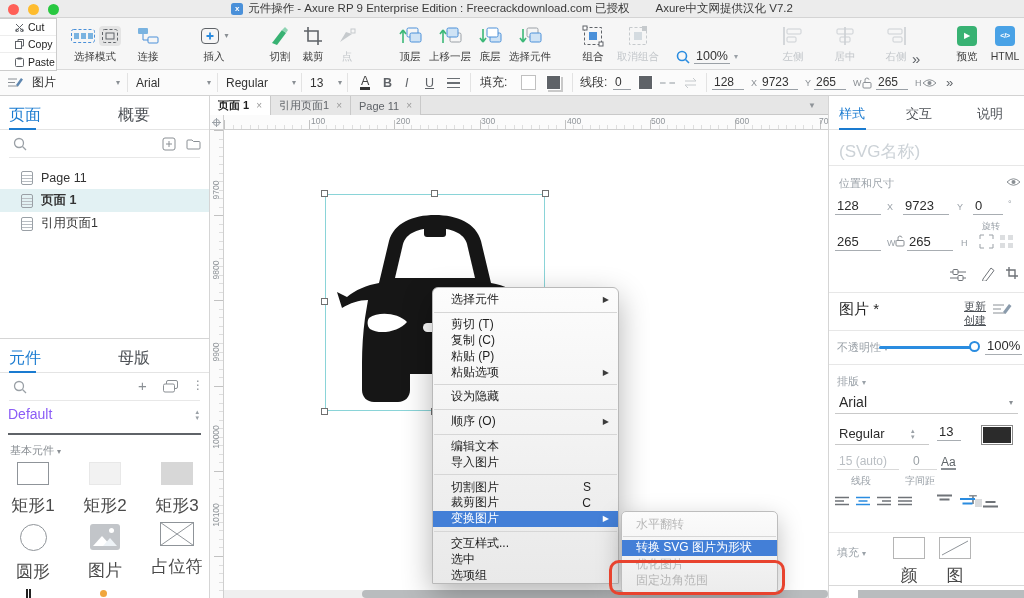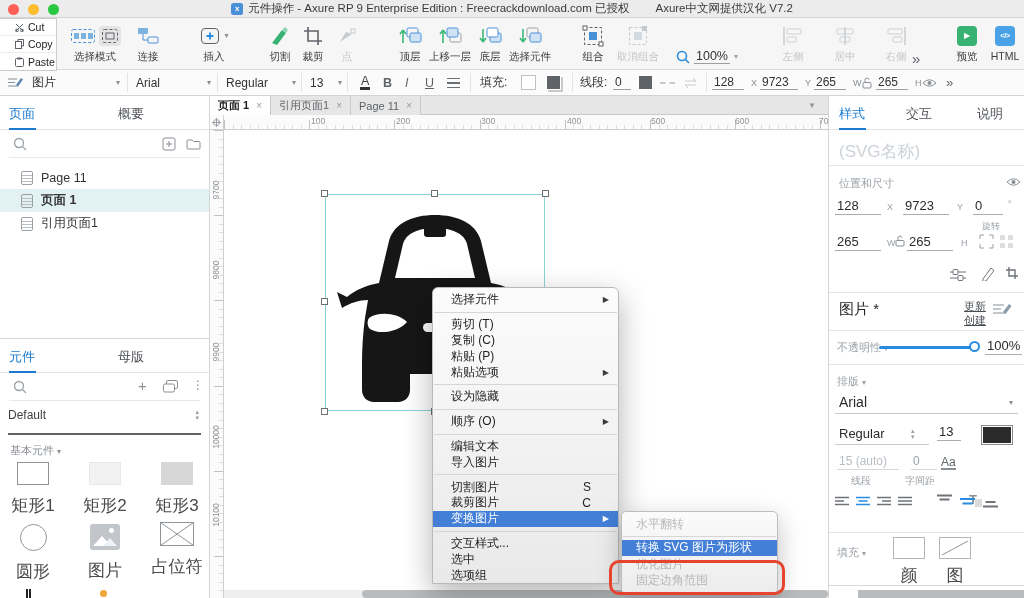--- a/index.html
+++ b/index.html
@@ -47,33 +47,33 @@
 .nf .ax{font-size:9px;color:#8a8f94;margin-left:3px}
 .chev2{font-size:13px;color:#5f6368;letter-spacing:-2px}
 
 
 .mini-menu{position:absolute;left:0;top:18px;width:57px;background:#fff;border:1px solid #cccccc;border-left:none;z-index:30}
 .mm-item{height:17px;display:flex;align-items:center;padding-left:15px;gap:4px;font-size:10.5px;color:#222;border-bottom:1px solid #ededed}
 .mm-item:last-child{border-bottom:none}
 
 
 .left-panel{position:absolute;left:0;top:96px;width:210px;height:502px;background:#fff;border-right:1px solid #d5d5d5;overflow:hidden;z-index:5}
-.ptabs{height:34px;border-bottom:1px solid #e4e4e4;position:relative;font-size:13px}
+.ptabs{height:34px;border-bottom:1px solid #e4e4e4;position:relative;font-size:16px}
 .ptab{position:absolute;top:9px;color:#4d5156}
 .ptab.active{color:#1a7bd0}
 .ptab-ul{position:absolute;bottom:-1px;height:2px;background:#1a7bd0}
 .srow{height:27px;position:relative}
 .srow .mag{position:absolute;left:13px;top:7px}
 .inset-div{height:1px;background:#e8e8e8;margin:0 9px}
 .page-row{height:23px;display:flex;align-items:center;gap:8px;padding-left:21px;font-size:12.5px;color:#333}
 .page-row.selected{background:#e2f1f3}
 .doc-ic{width:12px;height:14px;border:1px solid #9aa0a6;border-radius:2px;background:linear-gradient(180deg,transparent 3px,#b9bec3 3px,#b9bec3 4px,transparent 4px,transparent 6px,#b9bec3 6px,#b9bec3 7px,transparent 7px,transparent 9px,#b9bec3 9px,#b9bec3 10px,transparent 10px)}
 .panel-div{height:1px;background:#d5d5d5}
 .lib-row{position:relative;height:30px;margin:4px 8px 0}
-.lib-name{font-size:12px;color:#404040}
+.lib-name{font-size:14px;color:#8b5cf6}
 .lib-ul{position:absolute;left:0;right:0;bottom:0;height:2px;background:#5f6368}
 .stepper{position:absolute;right:2px;top:4px;display:flex;flex-direction:column;line-height:6px;font-size:7px;color:#9aa0a6}
 .cat{font-size:11px;color:#8a8f94;margin:8px 0 0 10px}
 .wcell{position:absolute;width:64px;display:flex;flex-direction:column;align-items:center;gap:9px}
 .wlabel{font-size:17px;color:#4a4a4a}
 .shp-r1{width:32px;height:23px;background:#fff;border:1px solid #8f9499}
 .shp-r2{width:32px;height:23px;background:#f2f2f2;border:1px solid #e8e8e8}
 .shp-r3{width:32px;height:23px;background:#d7d7d7}
 .shp-c{width:27px;height:27px;border-radius:50%;background:#fff;border:1px solid #8f9499}
 .shp-img{width:30px;height:26px;border-radius:3px;background:#c2c5c9;position:relative;overflow:hidden}

